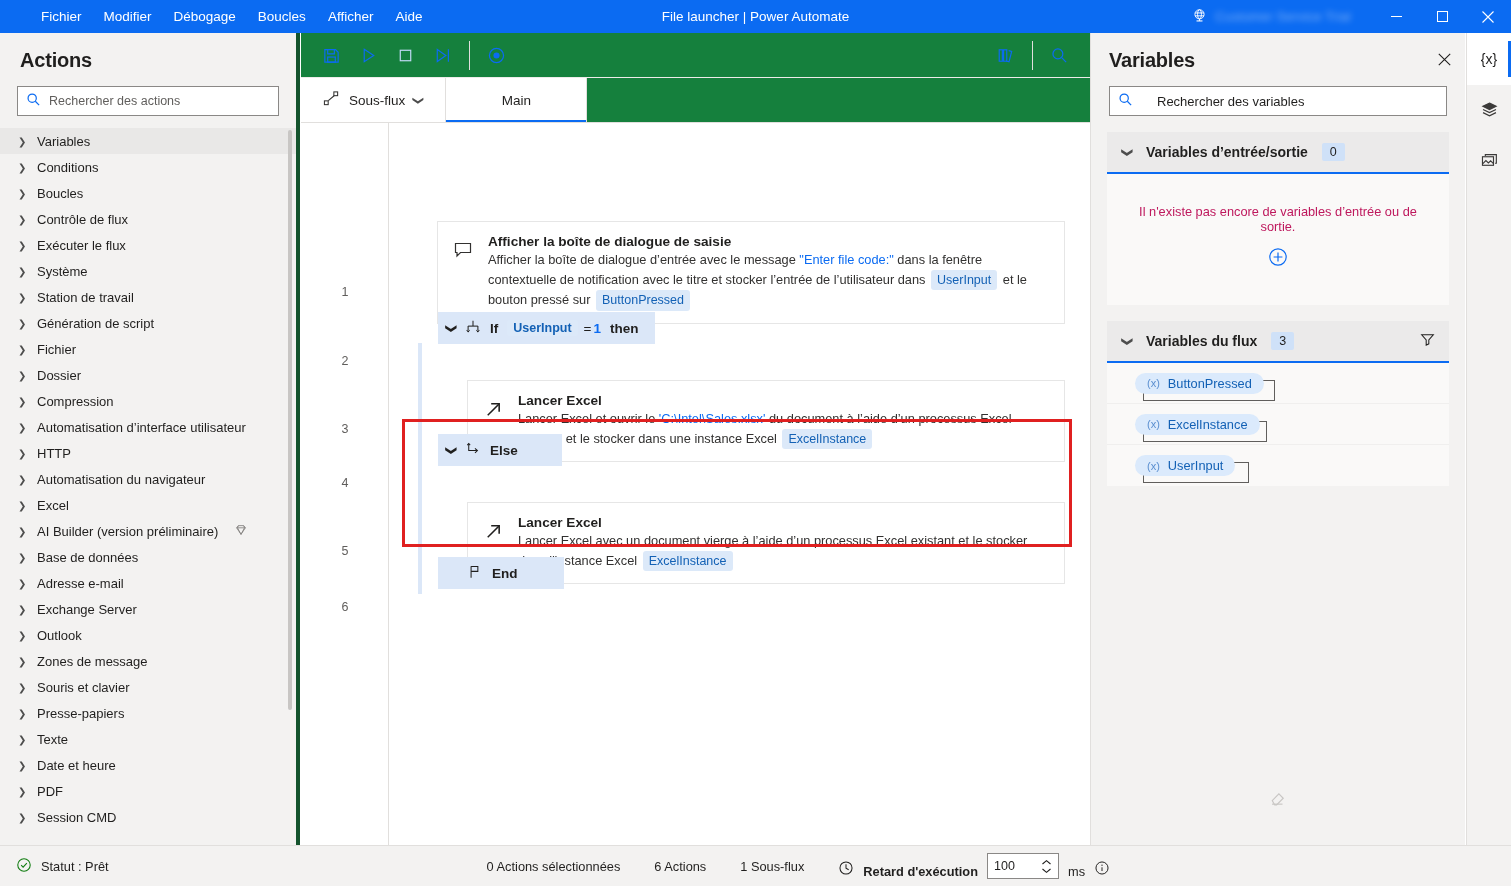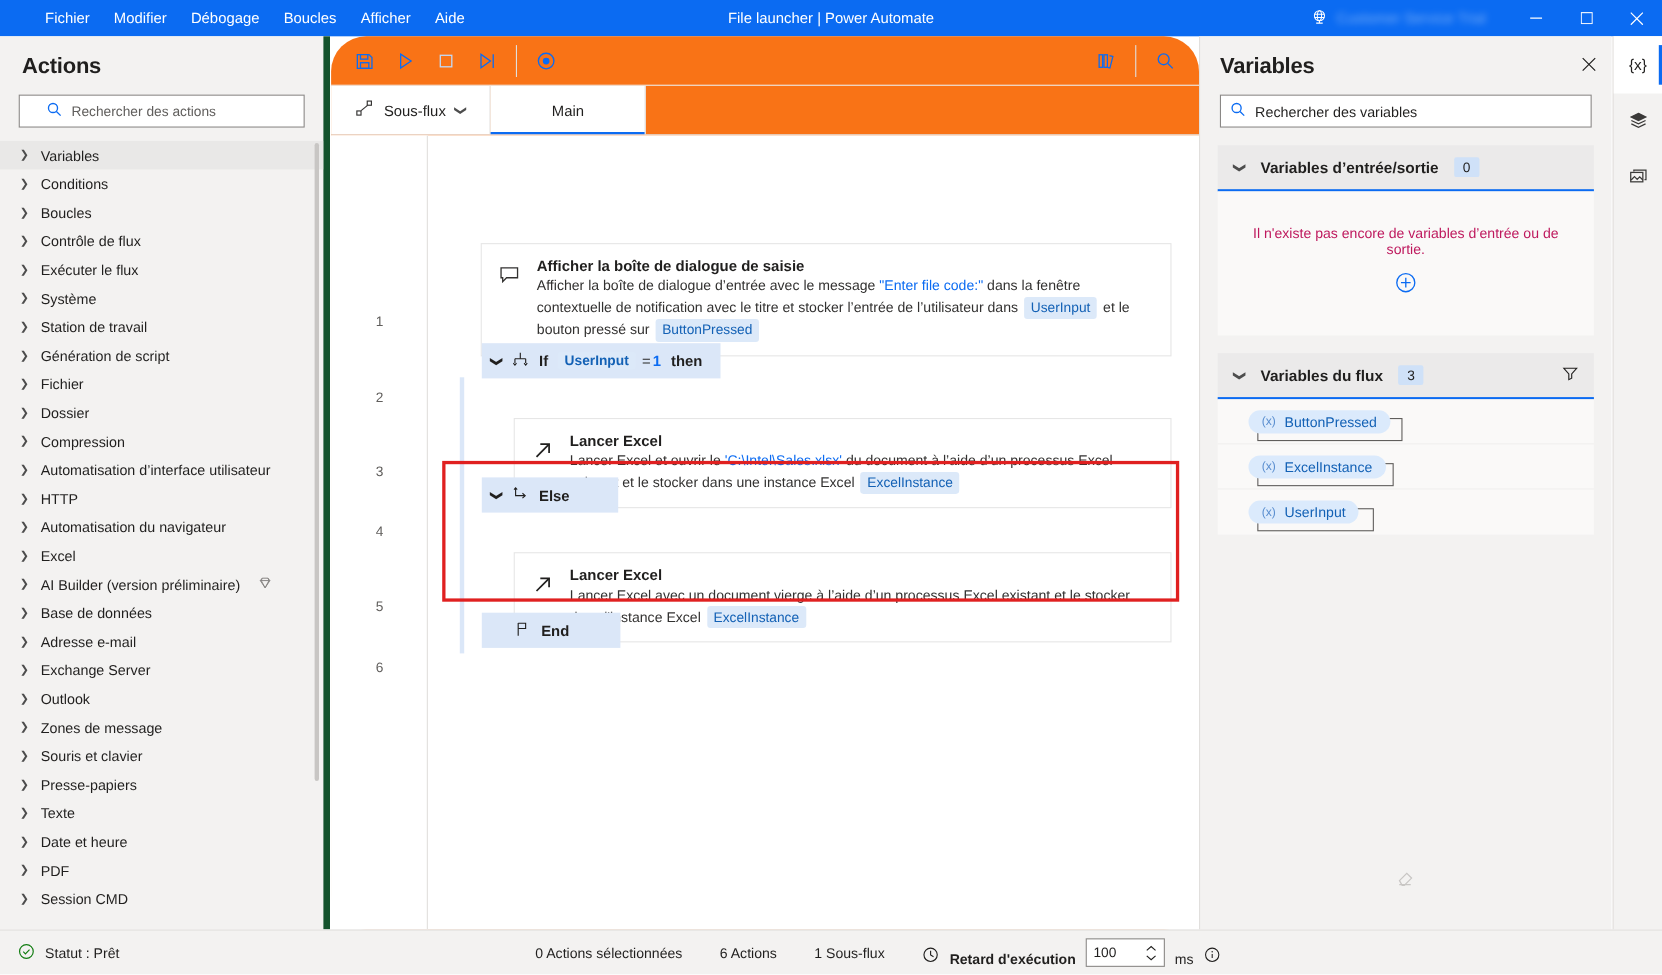--- a/index.html
+++ b/index.html
@@ -39,50 +39,49 @@
     letter-spacing: 0.2px;
   }
   .winctl {
     width: 46px; height: 33px; display: flex; align-items: center;
     justify-content: center; color: #fff;
   }
 
   
   .actions-panel {
     position: absolute; left: 0; top: 33px; width: 300px; height: 812px;
-    background: #f3f2f1; border-right: 6px solid #14532d;
+    background: #f3f2f1; border-right: 4px solid #14532d;
   }
   .panel-title {
     font-size: 20px; font-weight: 600; color: #201f1e;
     padding: 16px 0 0 20px; letter-spacing: -0.2px;
   }
   .searchbox {
     margin: 14px 17px 0 17px; height: 30px; background: #ffffff;
     border: 1px solid #8a8886; display: flex; align-items: center;
-    padding: 0 24px; gap: 8px;
+    padding: 0 8px; gap: 8px;
   }
   .searchbox .ph { color: #605e5c; font-size: 12.5px; }
   .act-list { margin-top: 12px; height: 700px; overflow: hidden; position: relative; }
   .act-item {
     height: 26px; display: flex; align-items: center; gap: 10px;
     padding-left: 18px; font-size: 13px; color: #201f1e; cursor: default;
   }
   .act-item.sel { background: #e9e8e7; }
   .chev { color: #4d4d4d; font-size: 10px; width: 9px; display:inline-block; }
   .premium { margin-left: 6px; opacity: 0.75; }
   .act-scroll {
     position: absolute; right: 4px; top: 2px; width: 4px; height: 580px;
     background: #c8c6c4; border-radius: 2px;
   }
 
   
   .workspace {
     position: absolute; left: 301px; top: 33px; width: 789px; height: 812px;
-    background: #f97316;
-    border-radius: 32px;
+    background: #15803d;
   }
   .toolbar {
     height: 45px; display: flex; align-items: center; border-bottom: 1px solid #edebe9;
   }
   .tb-group { display: flex; align-items: center; height: 45px; }
   .tb-btn {
     width: 33px; height: 32px; display: flex; align-items: center;
     justify-content: center; margin: 0 2px; cursor: default;
   }
   .tb-sep { width: 1px; height: 29px; background: #e1dfdd; margin: 0 8px; }
@@ -147,21 +146,21 @@
     background: #f3f2f1; border-left: 1px solid #e1dfdd;
   }
   .vars-head {
     display: flex; align-items: center; padding: 16px 14px 0 18px;
   }
   .vars-head h2 { margin: 0; font-size: 20px; font-weight: 600; letter-spacing: -0.2px; }
   .vars-close { margin-left: auto; font-size: 15px; color: #201f1e; cursor: default; }
   .vsearch {
     margin: 14px 18px 0 18px; height: 30px; background: #ffffff;
     border: 1px solid #8a8886; display: flex; align-items: center;
-    padding: 0 8px; gap: 8px;
+    padding: 0 8px; gap: 24px;
   }
   .vgroup { margin: 16px 16px 0 16px; }
   .vgroup-head {
     height: 42px; background: #ebeaea; display: flex; align-items: center;
     gap: 14px; padding: 0 14px 0 16px; font-size: 14px; font-weight: 600;
     border-bottom: 2px solid #0b6bf2; cursor: default;
   }
   .count-badge {
     background: #cfe1f8; color: #201f1e; font-size: 12.5px; font-weight: 400;
     padding: 2px 8px; border-radius: 2px;

